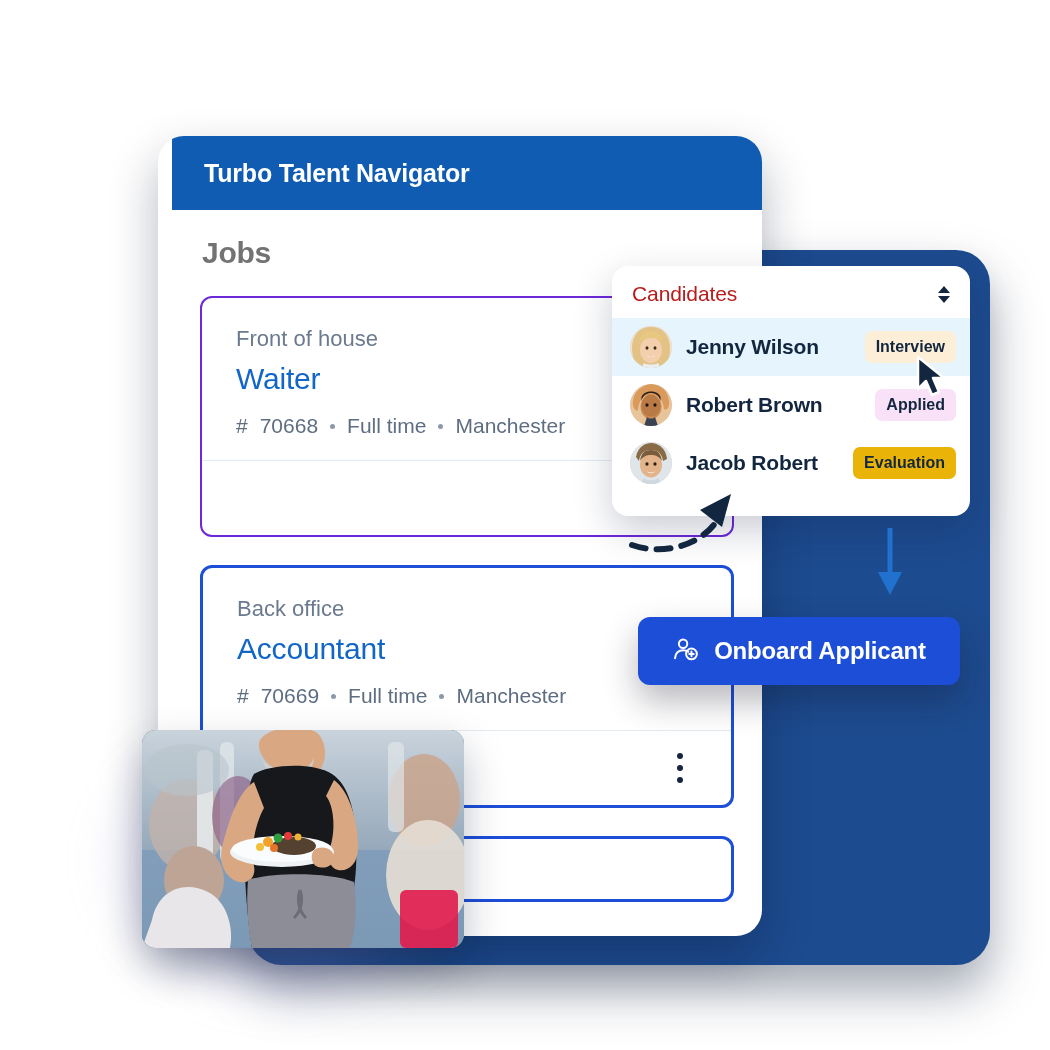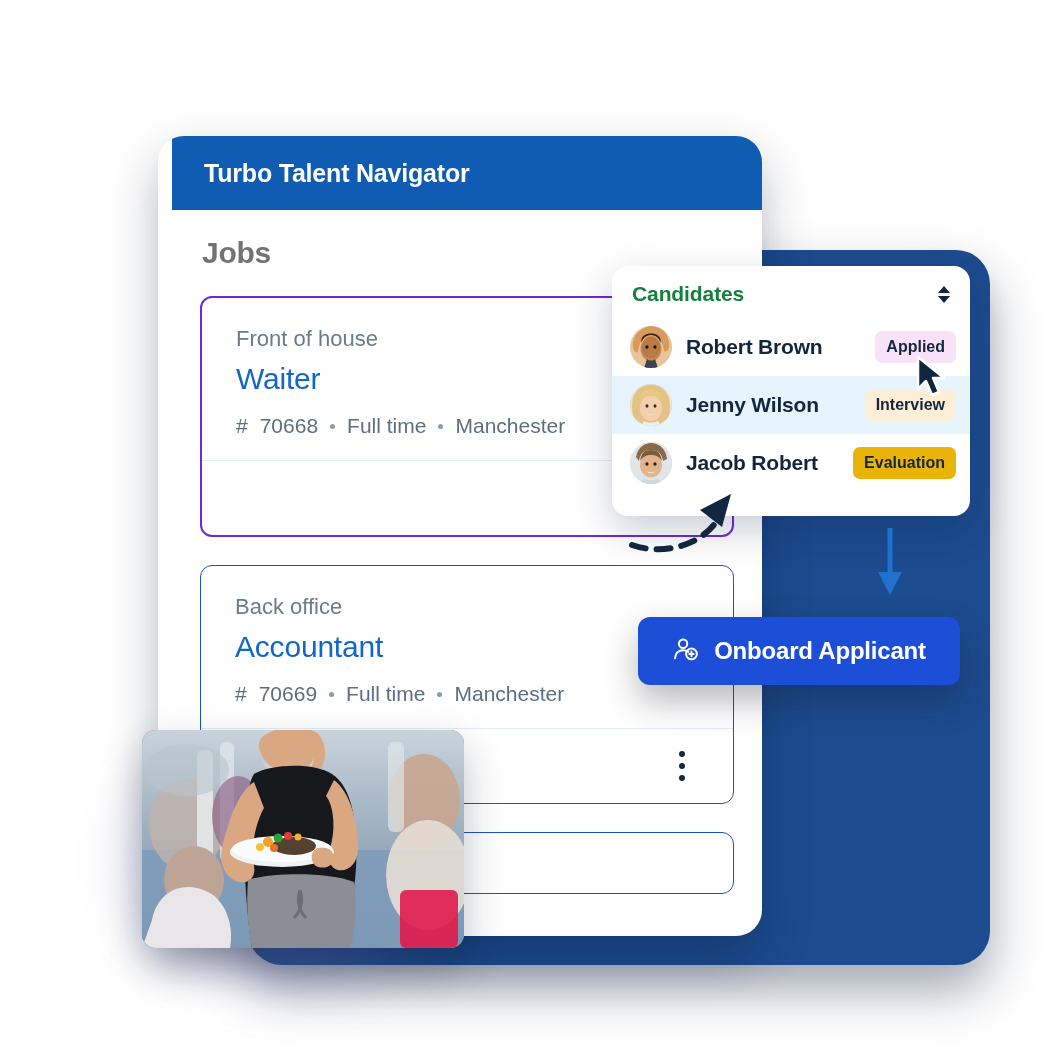--- a/index.html
+++ b/index.html
@@ -86,21 +86,21 @@
   .page-title {
     font-size: 30px;
     font-weight: 700;
     color: #737373;
     margin: 0 0 26px 2px;
     letter-spacing: -0.3px;
   }
 
   
   .job-card {
-    border: 1px solid #1d4ed8;
+    border: 3px solid #1d4ed8;
     border-radius: 12px;
     background: #fff;
     margin-bottom: 28px;
     overflow: hidden;
   }
   .job-card.active {
     border: 2px solid #6d28d9;
   }
   .job-card-body {
     padding: 28px 34px 22px 34px;
@@ -166,22 +166,22 @@
   }
   .cand-head {
     display: flex;
     align-items: center;
     justify-content: space-between;
     padding: 0 20px 0 20px;
     margin-bottom: 12px;
   }
   .cand-head-title {
     font-size: 21px;
-    font-weight: 700;
-    color: #15803d;
+    font-weight: 400;
+    color: #b91c1c;
     letter-spacing: -0.1px;
   }
   .sort-icon {
     display: flex; flex-direction: column; gap: 3px;
     align-items: center;
   }
   .sort-icon .up {
     width: 0; height: 0;
     border-left: 6px solid transparent;
     border-right: 6px solid transparent;
@@ -339,54 +339,54 @@
 
   <div class="candidates-card">
     <div class="cand-head">
       <span class="cand-head-title">Candidates</span>
       <span class="sort-icon">
         <span class="up"></span>
           <span class="down"></span>
       </span>
     </div>
 
+    <div class="cand-row highlight">
+      <span class="avatar">
+        <svg width="42" height="42" viewBox="0 0 42 42">
+          <circle cx="21" cy="21" r="21" fill="#f0e2d0"></circle>
+          <path d="M2 22 C2 8,10 1,21 1 C32 1,40 8,40 23 C40 33,36 40,33 42 L9 42 C6 39,2 33,2 22Z" fill="#e3c285"></path>
+          <ellipse cx="21" cy="24" rx="11" ry="13" fill="#f3cfae"></ellipse>
+          <path d="M9 20 C9 9,14 5,21 5 C28 5,33 9,33 20 C33 15,29 12,21 12 C13 12,9 15,9 20Z" fill="#e8c77f"></path>
+          <ellipse cx="17" cy="22" rx="1.5" ry="1.7" fill="#3a2a1c"></ellipse>
+          <ellipse cx="25" cy="22" rx="1.5" ry="1.7" fill="#3a2a1c"></ellipse>
+          <path d="M17 29 C19 31.5,23 31.5,25 29 C24 32,18 32,17 29Z" fill="#ffffff"></path>
+          <path d="M14 37 C17 39,25 39,28 37 L31 42 L11 42Z" fill="#e9eef3"></path>
+        </svg>
+      </span>
+      <span class="cand-name">Jenny Wilson</span>
+      <span class="badge" style="background:#fdefd7">Interview</span>
+    </div>
+
     <div class="cand-row">
       <span class="avatar">
         <svg width="42" height="42" viewBox="0 0 42 42">
           <circle cx="21" cy="21" r="21" fill="#e8c49a"></circle>
           <path d="M3 16 C5 5,16 0,21 0 C28 0,38 5,39 17 C40 24,36 27,34 25 C33 15,28 11,21 11 C13 11,9 16,8 26 C6 28,2 24,3 16Z" fill="#d99a5b"></path>
           <ellipse cx="21" cy="23" rx="10.5" ry="12" fill="#c98a52"></ellipse>
           <ellipse cx="21" cy="21.5" rx="9.5" ry="11" fill="#b97a45"></ellipse>
           <path d="M11.5 17 C13 11,17 9,21 9 C25 9,29 11,30.5 17 L30.5 13 C29 9,25 7.5,21 7.5 C17 7.5,13 9,11.5 13Z" fill="#2e2119"></path>
           <ellipse cx="17" cy="21" rx="1.6" ry="1.8" fill="#1d1410"></ellipse>
           <ellipse cx="25" cy="21" rx="1.6" ry="1.8" fill="#1d1410"></ellipse>
           <path d="M17 33 C19 35,23 35,25 33 L28 42 L14 42Z" fill="#3a4150"></path>
         </svg>
       </span>
       <span class="cand-name">Robert Brown</span>
       <span class="badge" style="background:#f9e2f7">Applied</span>
     </div>
 
-    <div class="cand-row highlight">
-      <span class="avatar">
-        <svg width="42" height="42" viewBox="0 0 42 42">
-          <circle cx="21" cy="21" r="21" fill="#f0e2d0"></circle>
-          <path d="M2 22 C2 8,10 1,21 1 C32 1,40 8,40 23 C40 33,36 40,33 42 L9 42 C6 39,2 33,2 22Z" fill="#e3c285"></path>
-          <ellipse cx="21" cy="24" rx="11" ry="13" fill="#f3cfae"></ellipse>
-          <path d="M9 20 C9 9,14 5,21 5 C28 5,33 9,33 20 C33 15,29 12,21 12 C13 12,9 15,9 20Z" fill="#e8c77f"></path>
-          <ellipse cx="17" cy="22" rx="1.5" ry="1.7" fill="#3a2a1c"></ellipse>
-          <ellipse cx="25" cy="22" rx="1.5" ry="1.7" fill="#3a2a1c"></ellipse>
-          <path d="M17 29 C19 31.5,23 31.5,25 29 C24 32,18 32,17 29Z" fill="#ffffff"></path>
-          <path d="M14 37 C17 39,25 39,28 37 L31 42 L11 42Z" fill="#e9eef3"></path>
-        </svg>
-      </span>
-      <span class="cand-name">Jenny Wilson</span>
-      <span class="badge" style="background:#fdefd7">Interview</span>
-    </div>
-
     <div class="cand-row">
       <span class="avatar">
         <svg width="42" height="42" viewBox="0 0 42 42">
           <circle cx="21" cy="21" r="21" fill="#dfe6ea"></circle>
           <path d="M6 15 C8 4,16 1,21 1 C27 1,36 5,37 17 L33 19 C32 11,27 8,21 8 C15 8,10 11,9 19Z" fill="#8a6a44"></path>
           <ellipse cx="21" cy="23" rx="11" ry="12.5" fill="#e3b389"></ellipse>
           <path d="M10 19 C11 11,15 8,21 8 C27 8,31 11,32 19 C29 14,25 13,21 13 C17 13,13 14,10 19Z" fill="#7a5c3a"></path>
           <ellipse cx="17" cy="22" rx="1.6" ry="1.8" fill="#2a1d12"></ellipse>
           <ellipse cx="25" cy="22" rx="1.6" ry="1.8" fill="#2a1d12"></ellipse>
           <path d="M17 29 C19 31,23 31,25 29 C24 32,18 32,17 29Z" fill="#fff"></path>

